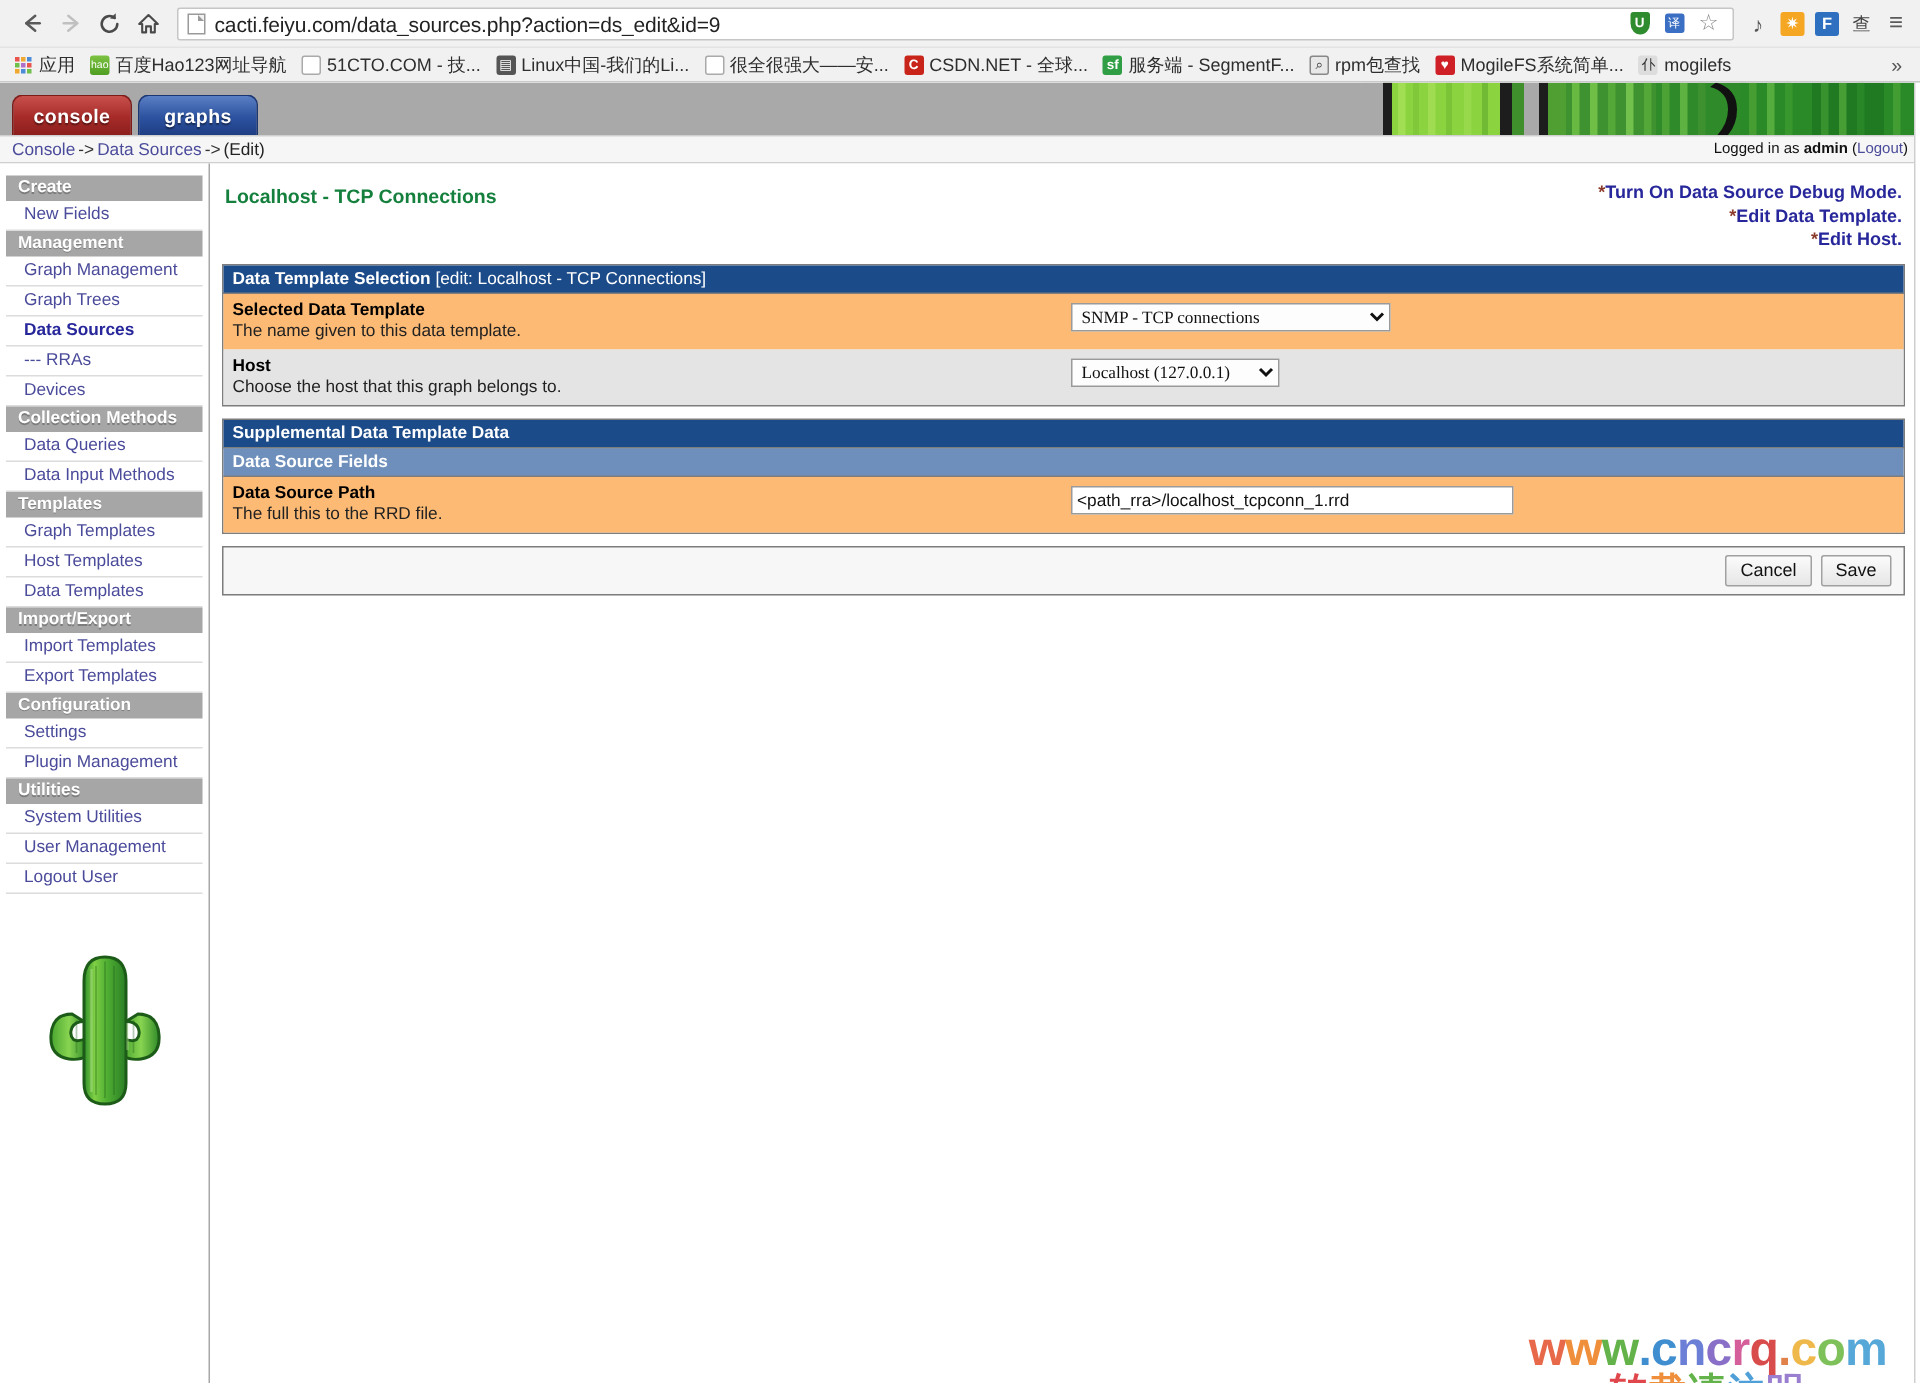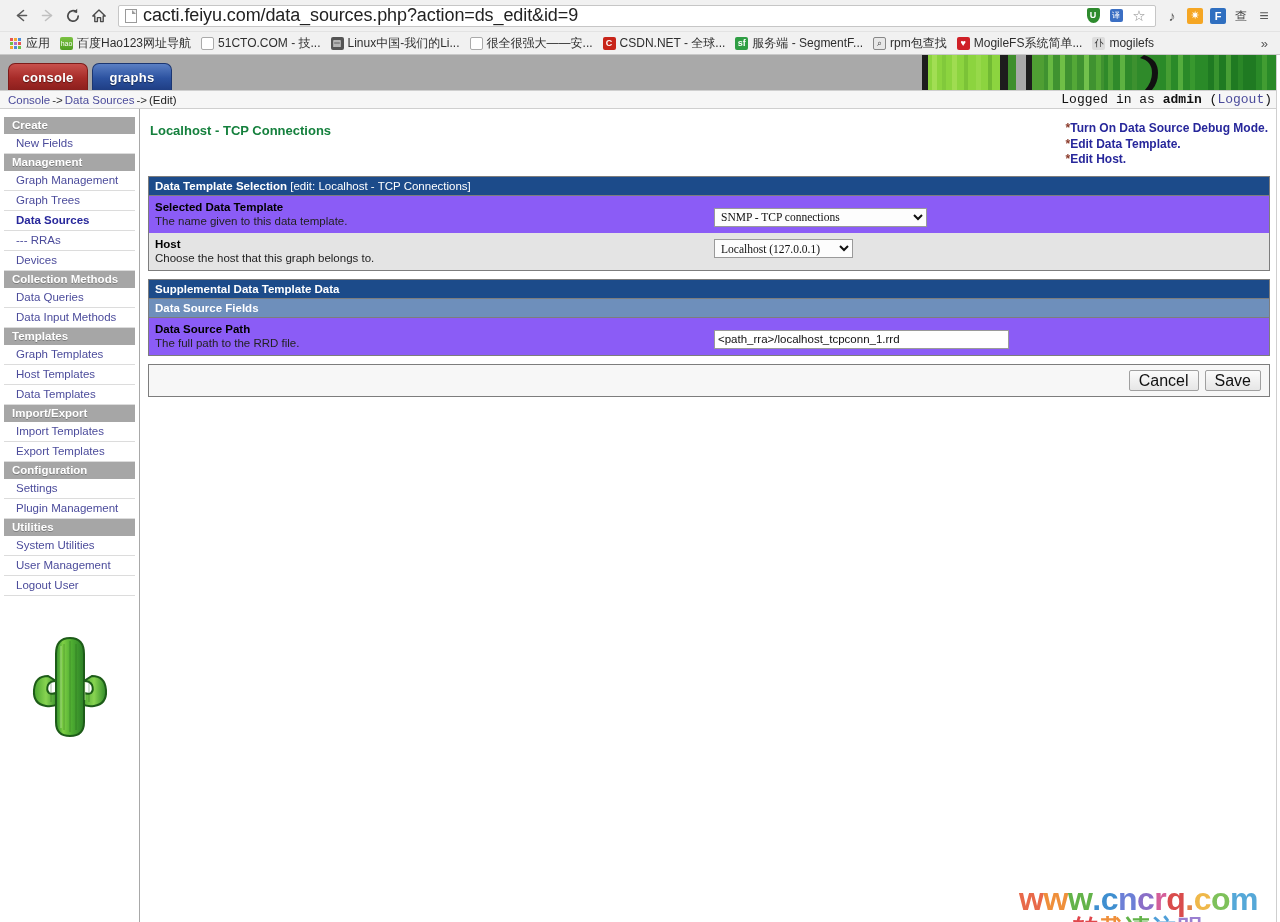--- a/index.html
+++ b/index.html
@@ -59,21 +59,21 @@
   .omnibox .page-icon:after {
     content: "";
     position: absolute; top: 0; right: 0;
     border-top: 4px solid #f1f1f1;
     border-left: 4px solid #9a9a9a;
   }
   .omnibox .url {
     white-space: nowrap;
     overflow: hidden;
     font-family: "Liberation Sans", sans-serif;
-    font-size: 18px;
+    font-size: 14px;
     letter-spacing: -0.1px;
   }
   .omni-right { display: flex; align-items: center; gap: 3px; flex: none; }
 
   .ext-icon { width: 20px; height: 20px; display: flex; align-items: center; justify-content: center; flex: none; }
   .ico-shield {
     width: 13px; height: 15px;
     background: #2e8b2e;
     border-radius: 2px 2px 50% 50%;
     color: #fff; font-size: 9px; font-weight: bold;
@@ -182,21 +182,21 @@
     border-top: 1px solid #cfcfcf;
     border-bottom: 1px solid #cfcfcf;
     display: flex;
     align-items: center;
     padding: 0 8px;
     font-size: 11.5px;
     color: #222;
   }
   .breadcrumb-bar a { color: #4b4b9b; text-decoration: none; }
   .breadcrumb-bar .sep { color: #333; margin: 0 2px; }
-  .login-info { margin-left: auto; font-size: 13px; color: #111; font-family: Liberation Mono, monospace; }
+  .login-info { margin-left: auto; font-size: 10px; color: #111; }
   .login-info b { font-weight: bold; }
   .login-info a { color: #4b4b9b; text-decoration: none; }
 
   .body-wrap { display: flex; height: 848px; }
 
   
   .sidebar {
     width: 140px;
     flex: none;
     background: #ffffff;
@@ -247,20 +247,21 @@
     justify-content: space-between;
     padding: 2px 2px 0 2px;
   }
   .page-title {
     font-size: 13px;
     font-weight: bold;
     color: #15803d;
     padding-top: 2px;
   }
   .action-links {
+    text-align: right;
     font-size: 12px;
     font-weight: bold;
     line-height: 15.5px;
     color: #27279b;
   }
   .action-links a { color: #27279b; text-decoration: none; display: block; white-space: nowrap;}
   .action-links .ast { color: #8a3a2a; }
 
   .form-block { margin-top: 8px; }
   .form-table {
@@ -280,21 +281,21 @@
   .sec-header .sub { font-weight: normal; }
   .sub-header {
     background: #6e8fbb;
     color: #ffffff;
     font-size: 11.5px;
     font-weight: bold;
     padding: 3px 6px;
     border-bottom: 1px solid #7d7d7d;
   }
   .frow { display: flex; align-items: flex-start; }
-  .frow.odd  { background: #8b5cf6; align-items: flex-end; }
+  .frow.odd  { background: #fdba74; }
   .frow.even { background: #e4e4e4; }
   .fcell-label {
     width: 565px;
     flex: none;
     padding: 4px 6px 5px 6px;
   }
   .flabel { font-size: 11.5px; font-weight: bold; color: #000; line-height: 14px; }
   .fdesc  { font-size: 11.5px; color: #222; line-height: 14px; }
   .fcell-ctl { flex: 1; padding: 6px 6px 6px 0; }
 
@@ -327,21 +328,21 @@
     background: #f7f7f7;
     padding: 6px 8px;
     display: flex;
     justify-content: flex-end;
     gap: 6px;
     height: 33px;
     align-items: center;
   }
   .btn {
     font-family: "Liberation Sans", sans-serif;
-    font-size: 16px;
+    font-size: 12px;
     padding: 1px 9px;
     height: 21px;
     background: linear-gradient(#fbfbfb,#e6e6e6);
     border: 1px solid #a0a0a0;
     border-radius: 2px;
     color: #111;
     cursor: pointer;
   }
 
   
@@ -663,21 +664,21 @@
       </div>
 
       <div class="form-block">
         <div class="form-table">
           <div class="sec-header">Supplemental Data Template Data</div>
           <div class="sub-header">Data Source Fields</div>
 
           <div class="frow odd">
             <div class="fcell-label">
               <div class="flabel">Data Source Path</div>
-              <div class="fdesc">The full path to the RRD file.</div>
+              <div class="fdesc">The full this to the RRD file.</div>
             </div>
             <div class="fcell-ctl">
               <input class="cacti-text" type="text" value="&lt;path_rra&gt;/localhost_tcpconn_1.rrd" style="">
             </div>
           </div>
         </div>
       </div>
 
       <div class="button-bar">
         <button class="btn">Cancel</button>

